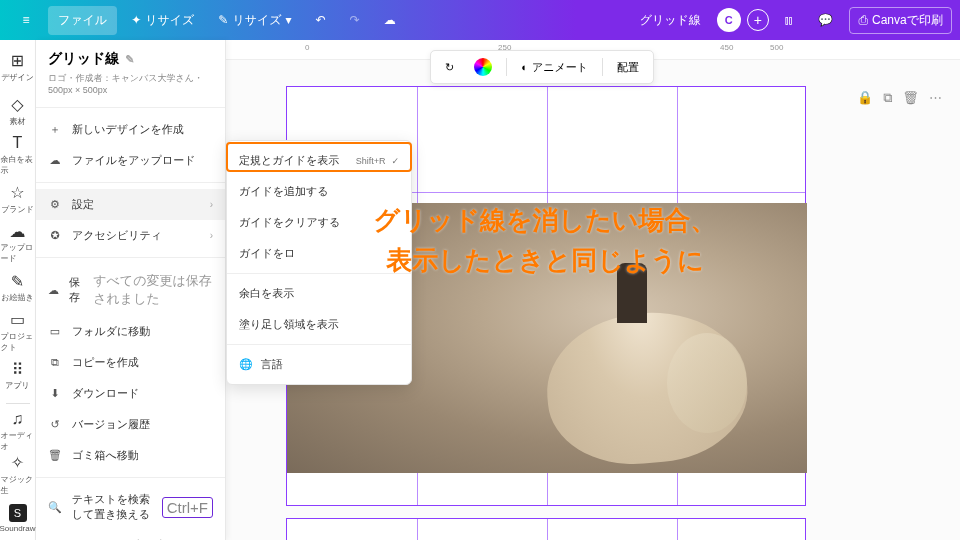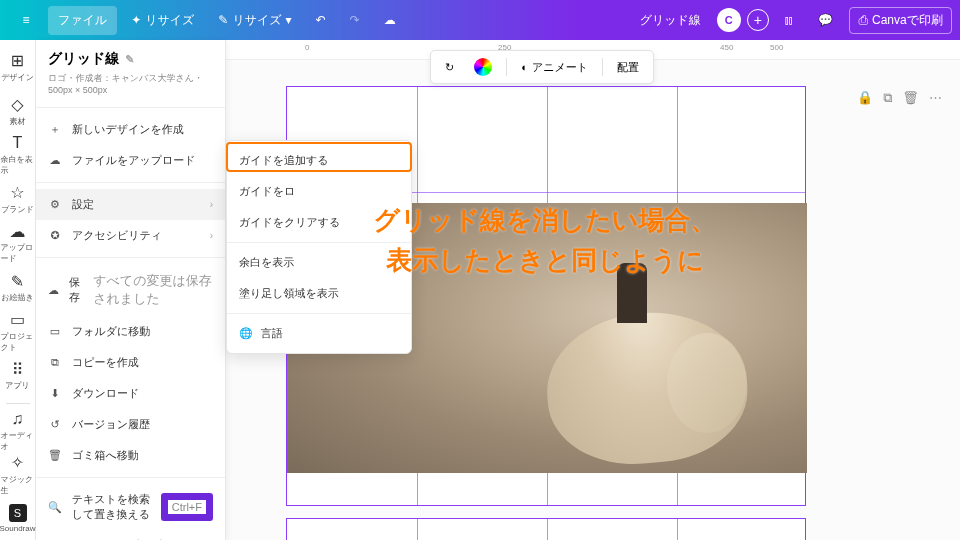--- a/index.html
+++ b/index.html
@@ -28,21 +28,21 @@
 .fp-header { padding: 10px 12px 6px; }
 .fp-title { font-size: 14px; font-weight: 600; display: flex; align-items: center; gap: 6px; }
 .fp-sub { font-size: 9px; color: #888; margin-top: 4px; }
 .fp-sep { height: 1px; background: #eee; margin: 6px 0; }
 .fp-item { padding: 8px 12px; font-size: 11px; color: #333; display: flex; align-items: center; gap: 10px; cursor: pointer; }
 .fp-item.sub { justify-content: space-between; }
 .fp-item .arrow { color: #aaa; font-size: 10px; }
 .fp-item.selected { background: #f3f3f3; }
 .fp-icon { width: 14px; height: 14px; display: inline-flex; align-items: center; justify-content: center; color: #555; }
 .fp-note { font-size: 13px; color: #999; margin-left: auto; }
-.fp-kbd { font-size: 11px; color: #888; border: 7px solid #6d28d9; border-radius: 3px; padding: 1px 4px; margin-left: auto; }
+.fp-kbd { font-size: 15px; color: #888; border: 1px solid #6d28d9; border-radius: 3px; padding: 1px 4px; margin-left: auto; }
 
 
 .submenu { position: absolute; top: 140px; left: 226px; width: 186px; background: #fff; border: 1px solid #e5e5e5; border-radius: 6px; box-shadow: 0 4px 16px rgba(0,0,0,0.12); z-index: 20; padding: 4px 0; }
 .sm-item { padding: 8px 12px; font-size: 11px; color: #333; display: flex; align-items: center; justify-content: space-between; cursor: pointer; }
 .sm-item .kbd-check { display: flex; align-items: center; gap: 6px; font-size: 9px; color: #777; }
 .sm-sep { height: 1px; background: #eee; margin: 4px 0; }
 .sm-highlight { position: absolute; top: 142px; left: 226px; width: 186px; height: 30px; border: 2px solid #ff7a00; border-radius: 4px; z-index: 25; pointer-events: none; }
 
 
 .workspace { position: absolute; top: 40px; left: 36px; right: 0; bottom: 0; background: #fbfbfb; overflow: hidden; }
@@ -294,27 +294,34 @@
     </div>
   <div class="fp-item">
       <span class="fp-icon">↗</span>
       <span>デスクトップアプリを開く</span>
     </div>
 
 </div>
 
 <div class="submenu">
   <div class="sm-item">
+      <span>定規とガイドを表示</span>
+      <span class="kbd-check">
+        <span>Shift+R</span>
+        <span>✓</span>
+      </span>
+    </div>
+  <div class="sm-item">
       <span>ガイドを追加する</span>
     </div>
   <div class="sm-item">
+      <span>ガイドをクリアする</span>
+    </div>
+  <div class="sm-item">
       <span>ガイドをロ</span>
-    </div>
-  <div class="sm-item">
-      <span>ガイドをクリアする</span>
     </div>
   <div class="sm-sep"></div>
   <div class="sm-item">
       <span>余白を表示</span>
     </div>
   <div class="sm-item">
       <span>塗り足し領域を表示</span>
     </div>
   <div class="sm-sep"></div>
   <div class="sm-item">

